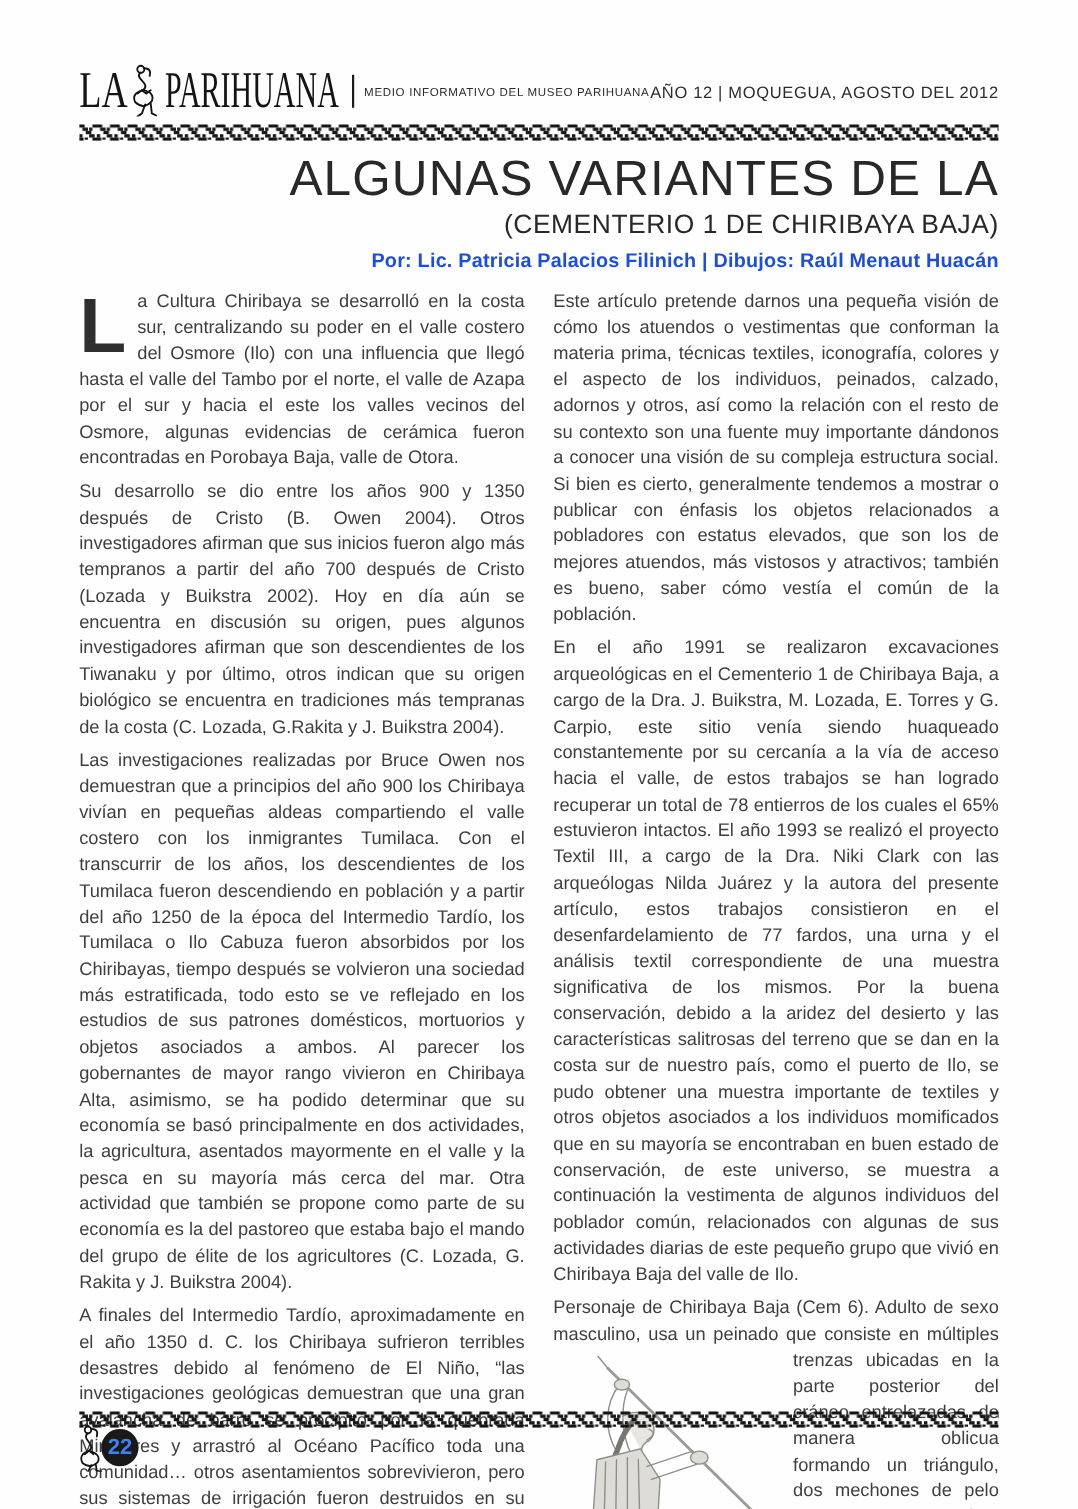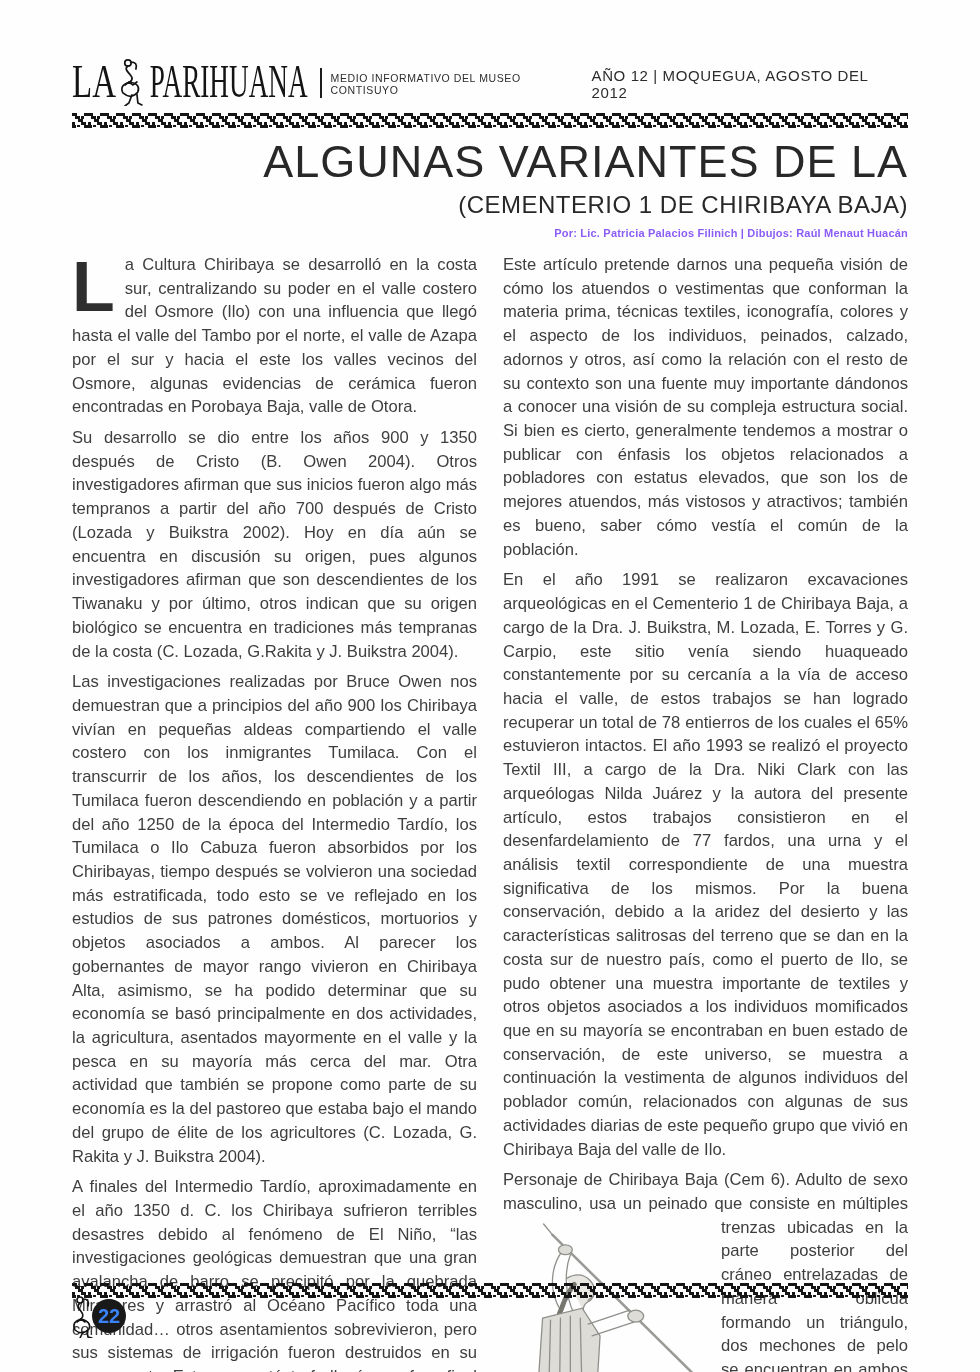--- a/index.html
+++ b/index.html
@@ -33,21 +33,21 @@
   
   .title-block{text-align:right;margin-top:10px;}
   .title-line{
     font-size:45px;line-height:47px;letter-spacing:1px;
     color:#282828;font-weight:400;
   }
   .subtitle{
     font-size:24px;line-height:36px;letter-spacing:.5px;
     color:#282828;font-weight:400;margin-top:2px;
   }
-  .byline{font-size:11px;color:#8b5cf6;font-weight:bold;margin-top:4px;letter-spacing:.2px;}
+  .byline{font-size:18px;color:#1d4ed8;font-weight:bold;margin-top:4px;letter-spacing:.2px;}
 
   
   .columns{display:flex;gap:26px;margin-top:14px;}
   .col{flex:1;min-width:0;font-size:16.6px;line-height:1.43;text-align:justify;color:#3e3e3e;}
   .col p{margin:0 0 7px 0;}
   .dropcap{
     float:left;
     font-size:70px;line-height:56px;
     font-weight:bold;color:#2f2f2f;
     padding:6px 10px 2px 0;
@@ -88,21 +88,21 @@
             <path d="M59,8 q7,0 5,7"></path>
             <path d="M56,12 C49,17 66,22 58,28"></path>
             <path d="M58,28 q-11,3 -7,11 q8,7 15,-1 q3,-8 -8,-10"></path>
             <path d="M53,31 l4,-3 l4,3 l4,-3"></path>
             <path d="M60,41 l-3,8 l-4,3"></path>
             <path d="M65,40 l1,9 l4,2"></path>
           </g>
           <text x="78" y="43" font-size="47" textLength="158" lengthAdjust="spacingAndGlyphs">PARIHUANA</text>
         </svg>
         <div class="masthead-divider"></div>
-        <div class="tagline">MEDIO INFORMATIVO DEL MUSEO CONTISUYO</div>
+        <div class="tagline">MEDIO INFORMATIVO DEL MUSEO PARIHUANA</div>
       </div>
       <div class="issue">AÑO 12 | MOQUEGUA, AGOSTO DEL 2012</div>
     </div>
 
     <svg class="band" preserveAspectRatio="none">
       <defs>
         <pattern id="tex1" width="16" height="15" patternUnits="userSpaceOnUse">
           <g fill="#151515">
             <rect x="0" y="0" width="5" height="3"></rect>
               <rect x="3" y="3" width="5" height="3"></rect>

